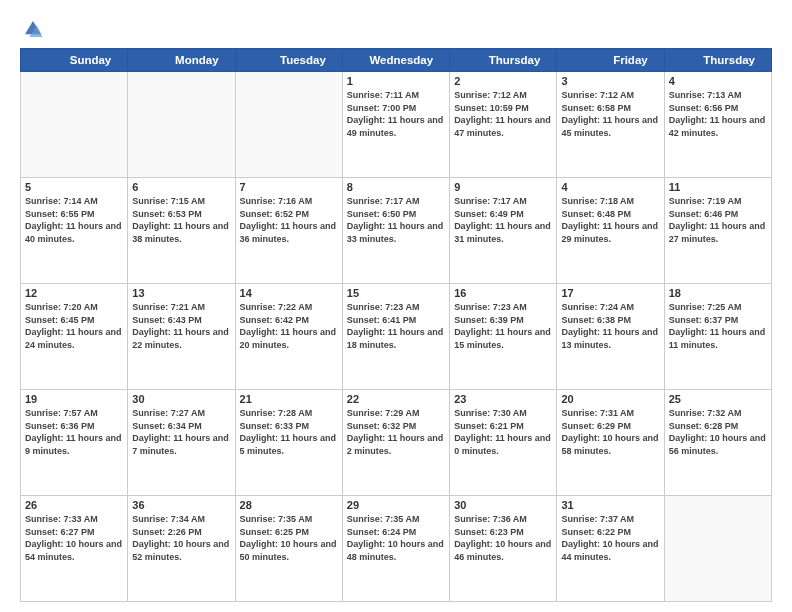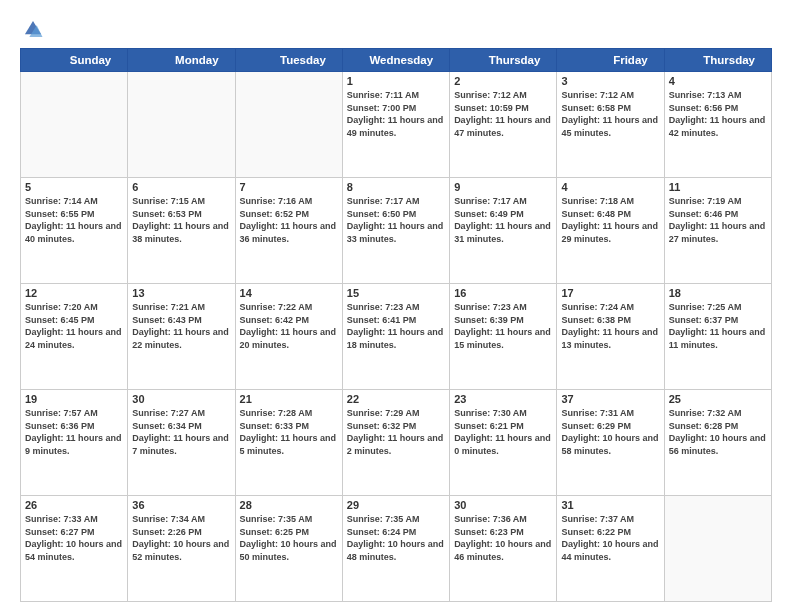--- a/index.html
+++ b/index.html
@@ -279,21 +279,21 @@
 Sunset: 6:32 PM
 Daylight: 11 hours and 2 minutes.</div>
           </td>
           <td>
             <div class="day-number">23</div>
             <div class="day-info">Sunrise: 7:30 AM
 Sunset: 6:21 PM
 Daylight: 11 hours and 0 minutes.</div>
           </td>
           <td>
-            <div class="day-number">37</div>
+            <div class="day-number">20</div>
             <div class="day-info">Sunrise: 7:31 AM
 Sunset: 6:29 PM
 Daylight: 10 hours and 58 minutes.</div>
           </td>
           <td>
             <div class="day-number">25</div>
             <div class="day-info">Sunrise: 7:32 AM
 Sunset: 6:28 PM
 Daylight: 10 hours and 56 minutes.</div>
           </td>

